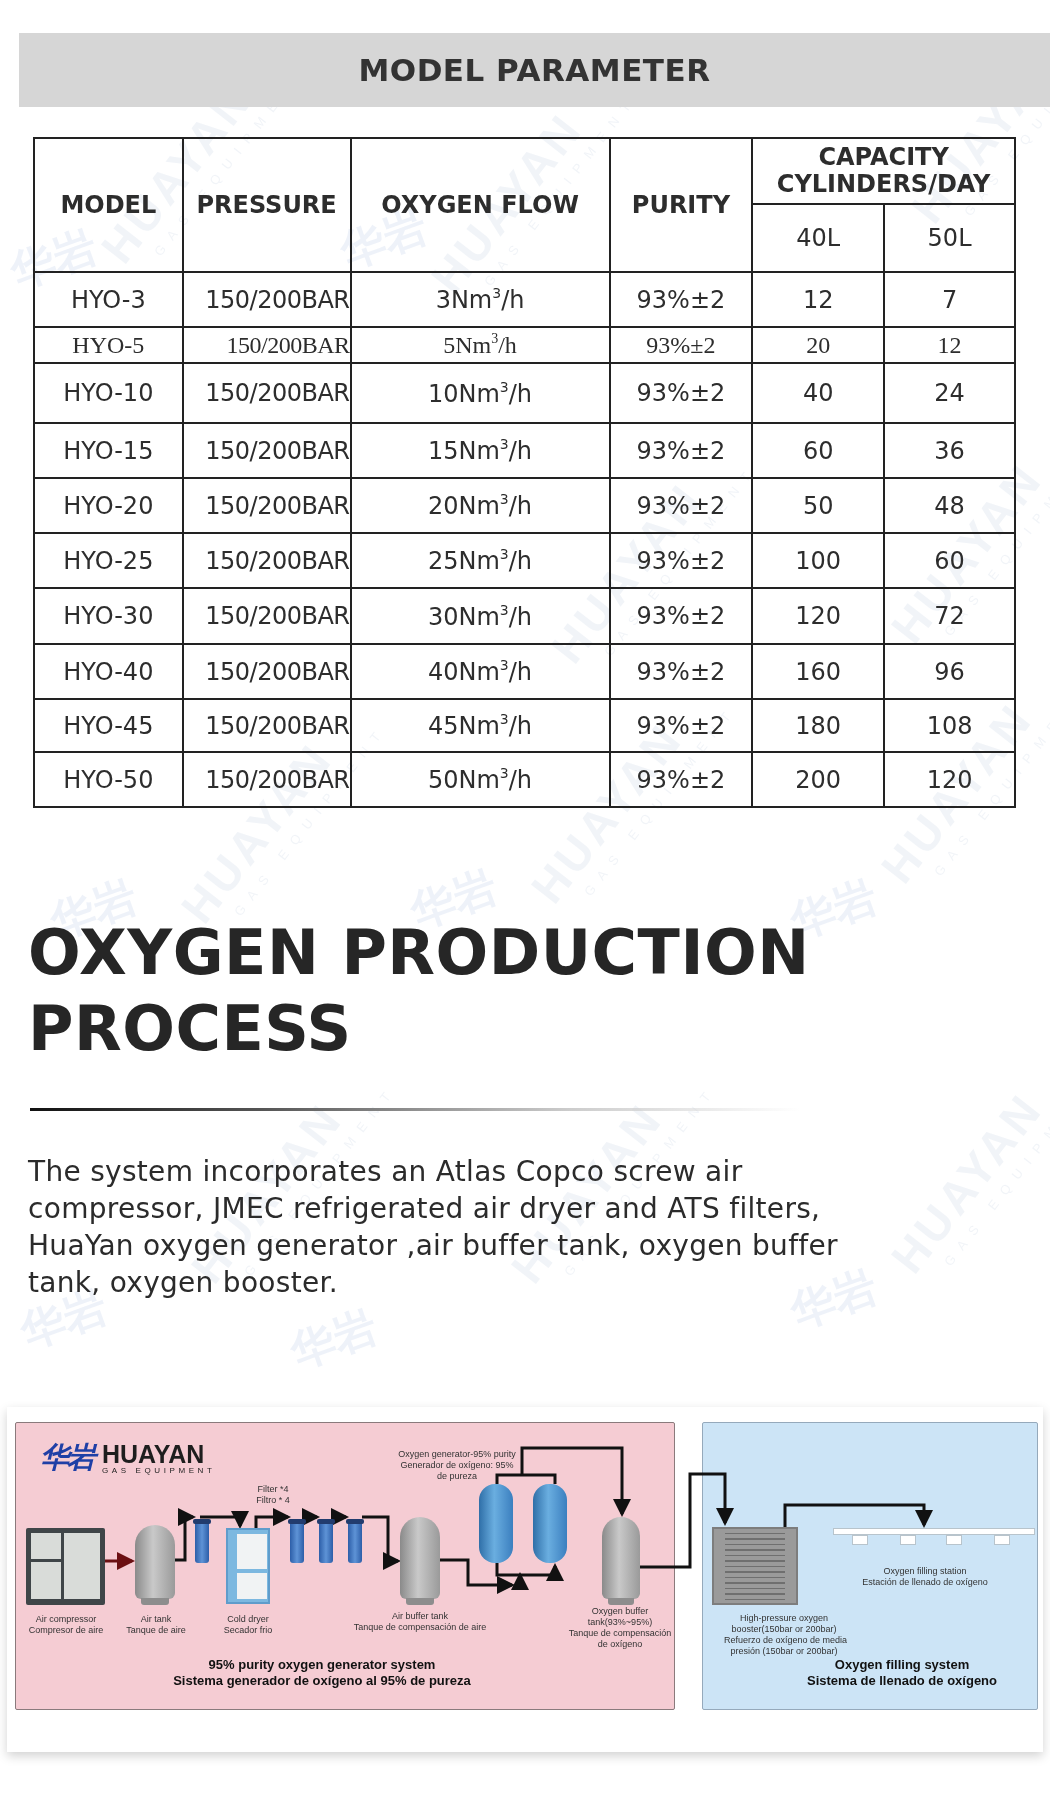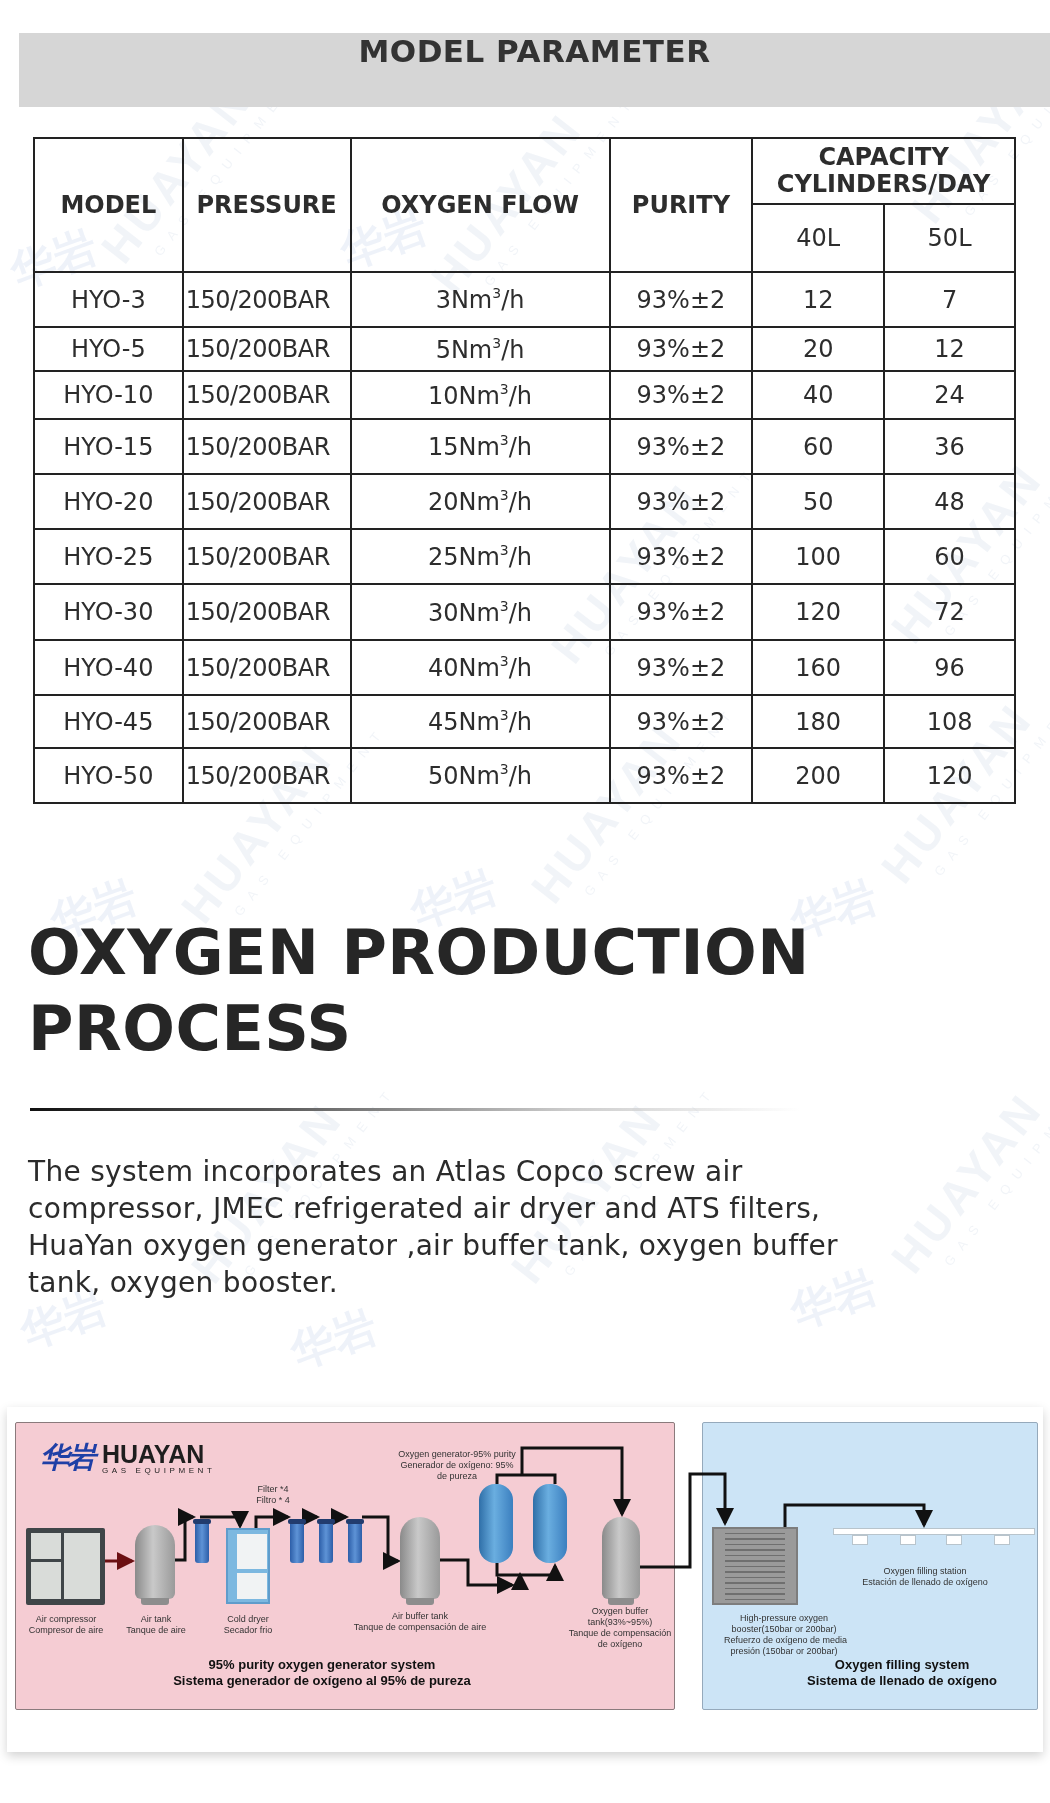--- a/index.html
+++ b/index.html
@@ -4,31 +4,31 @@
 <style>
   * { box-sizing: border-box; margin: 0; padding: 0; }
   html, body { width: 1050px; height: 1803px; background: #ffffff; overflow: hidden; }
   body { position: relative; font-family: "DejaVu Sans", "Liberation Sans", sans-serif; color: #2b2b2b; }
 
   .wm { position: absolute; pointer-events: none; color: rgba(150,170,200,0.13); transform: rotate(-52deg); transform-origin: left top; white-space: nowrap; }
   .wm .big { display: block; font: bold 46px "Liberation Sans", sans-serif; letter-spacing: 4px; }
   .wm .small { display: block; font: 13px "Liberation Sans", sans-serif; letter-spacing: 10px; margin-left: 30px; }
   .wm-cn { position: absolute; pointer-events: none; color: rgba(150,175,215,0.16); font: bold 44px "DejaVu Sans", sans-serif; transform: rotate(-20deg); }
 
-  .param-band { position: absolute; left: 19px; top: 33px; width: 1031px; height: 74px; background: #d6d6d6; display: flex; align-items: flex-start; justify-content: center; }
+  .param-band { position: absolute; left: 19px; top: 33px; width: 1031px; height: 74px; background: #d6d6d6; display: flex; align-items: center; justify-content: center; }
   .param-band span { font: bold 31px "DejaVu Sans", sans-serif; color: #333; letter-spacing: 0.5px; padding-left: 0; }
 
   table.params { position: absolute; left: 33px; top: 137px; width: 983px; border-collapse: collapse; font-family: "DejaVu Sans", sans-serif; }
   table.params th, table.params td { border: 2.5px solid #222; text-align: center; color: #2d2d2d; padding: 0; }
   table.params th { font-weight: bold; font-size: 24px; }
   table.params th.sub { font-weight: normal; font-size: 24px; }
   table.params th.cap { font-size: 24px; line-height: 27px; }
   table.params td { font-size: 24px; font-weight: normal; }
   table.params td sup { font-size: 14px; vertical-align: 10px; }
-  table.params td.press { text-align: left; padding-left: 2px; letter-spacing: -0.5px; }
+  table.params td.press { text-align: right; padding-left: 2px; letter-spacing: -0.5px; }
 
   .heading { position: absolute; left: 28px; top: 915px; font: bold 62px "DejaVu Sans", sans-serif; line-height: 76px; color: #262626; letter-spacing: 0.5px; }
   .divider { position: absolute; left: 30px; top: 1108px; width: 770px; height: 3px; background: linear-gradient(to right, #111 0%, #555 30%, #ccc 70%, rgba(255,255,255,0) 100%); }
   .para { position: absolute; left: 28px; top: 1153px; width: 830px; font: 28px "DejaVu Sans", sans-serif; line-height: 37px; color: #2b2b2b; letter-spacing: 0.3px; }
 
   .diagram-card { position: absolute; left: 7px; top: 1407px; width: 1036px; height: 345px; background: #fff; box-shadow: 0 4px 10px rgba(0,0,0,0.18); }
   .pink-box { position: absolute; left: 15px; top: 1422px; width: 660px; height: 288px; background: #f5ccd3; border: 1.5px solid #8a7a7c; border-radius: 2px; }
   .blue-box { position: absolute; left: 702px; top: 1422px; width: 336px; height: 288px; background: #cce4f6; border: 1.5px solid #95a9bb; border-radius: 2px; }
 
   .logo { position: absolute; left: 40px; top: 1438px; display: flex; align-items: center; }
@@ -147,30 +147,30 @@
   <tbody id="param-rows">
   <tr style="height: 55px;">
     <td>HYO-3</td>
     <td class="press">150/200BAR</td>
     <td><span>3Nm</span><sup>3</sup><span>/h</span></td>
     <td>93%±2</td>
     <td>12</td>
     <td>7</td>
   </tr>
 
-  <tr style="height: 44px;">
+  <tr style="height: 36px; font-family: Liberation Serif, serif;">
     <td>HYO-5</td>
     <td class="press">150/200BAR</td>
     <td><span>5Nm</span><sup>3</sup><span>/h</span></td>
     <td>93%±2</td>
     <td>20</td>
     <td>12</td>
   </tr>
 
-  <tr style="height: 48px;">
+  <tr style="height: 60px;">
     <td>HYO-10</td>
     <td class="press">150/200BAR</td>
     <td><span>10Nm</span><sup>3</sup><span>/h</span></td>
     <td>93%±2</td>
     <td>40</td>
     <td>24</td>
   </tr>
 
   <tr style="height: 55px;">
     <td>HYO-15</td>

